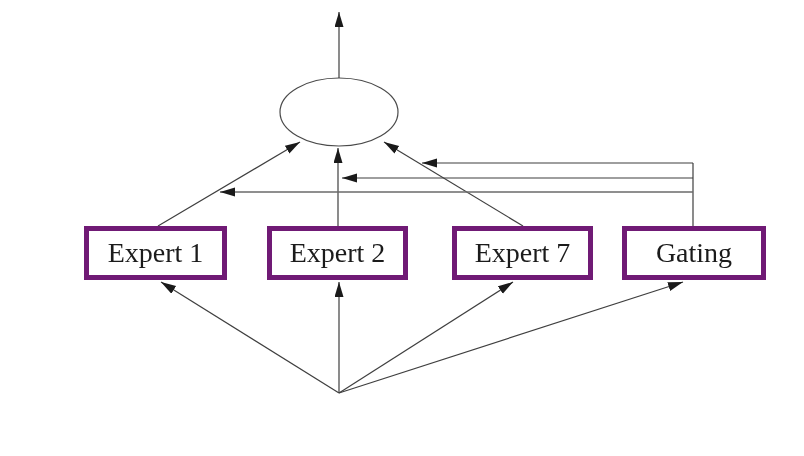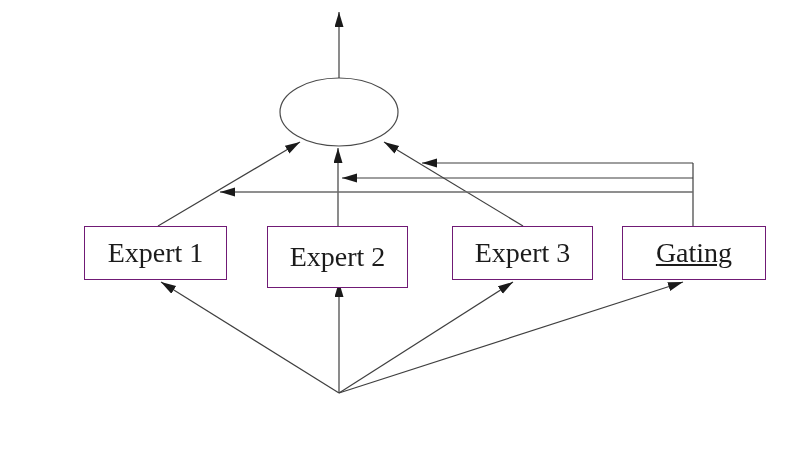--- a/index.html
+++ b/index.html
@@ -23,42 +23,42 @@
   }
   .edge.light { stroke: #6a6a6a; stroke-width: 1.6; }
   .combiner {
     fill: #ffffff;
     stroke: #4a4a4a;
     stroke-width: 1.2;
   }
   .node-box {
     position: absolute;
     box-sizing: border-box;
-    border: 1px solid #701a75;
+    border: 5px solid #701a75;
     background: #ffffff;
     display: flex;
     align-items: center;
     justify-content: center;
     font-size: 28px;
     color: #1b1b1b;
     white-space: nowrap;
   }
   .float-label {
     position: absolute;
     font-size: 27px;
     color: #1b1b1b;
     line-height: 1.1;
     white-space: nowrap;
   }
   .label-output { left: 252px; top: 24px; }
   .label-input  { left: 302px; top: 396px; }
   .box-expert1 { left: 84px;  top: 226px; width: 143px; height: 54px; }
-  .box-expert2 { left: 267px; top: 226px; width: 141px; height: 62px; }
+  .box-expert2 { left: 267px; top: 226px; width: 141px; height: 54px; }
   .box-expert3 { left: 452px; top: 226px; width: 141px; height: 54px; }
-  .box-gating  { left: 622px; top: 226px; width: 144px; height: 54px; text-decoration: underline; }
+  .box-gating  { left: 622px; top: 226px; width: 144px; height: 54px; }
 </style>
 </head>
 <body>
 
 <div class="canvas">
 
   <svg width="804" height="456" viewBox="0 0 804 456">
     <defs>
       <marker id="arrow" markerUnits="userSpaceOnUse" markerWidth="17" markerHeight="11" refX="15" refY="4.5" orient="auto">
         <path d="M0,0 L15,4.5 L0,9 Z" fill="#1a1a1a"></path>
@@ -84,20 +84,20 @@
   </svg>
 
 
   <div class="node-box box-expert1">
     <span>Expert 1</span>
   </div>
   <div class="node-box box-expert2">
     <span>Expert 2</span>
   </div>
   <div class="node-box box-expert3">
-    <span>Expert 3</span>
+    <span>Expert 7</span>
   </div>
   <div class="node-box box-gating">
     <span>Gating</span>
   </div>
 
 
 </div>
 
 </body></html>

